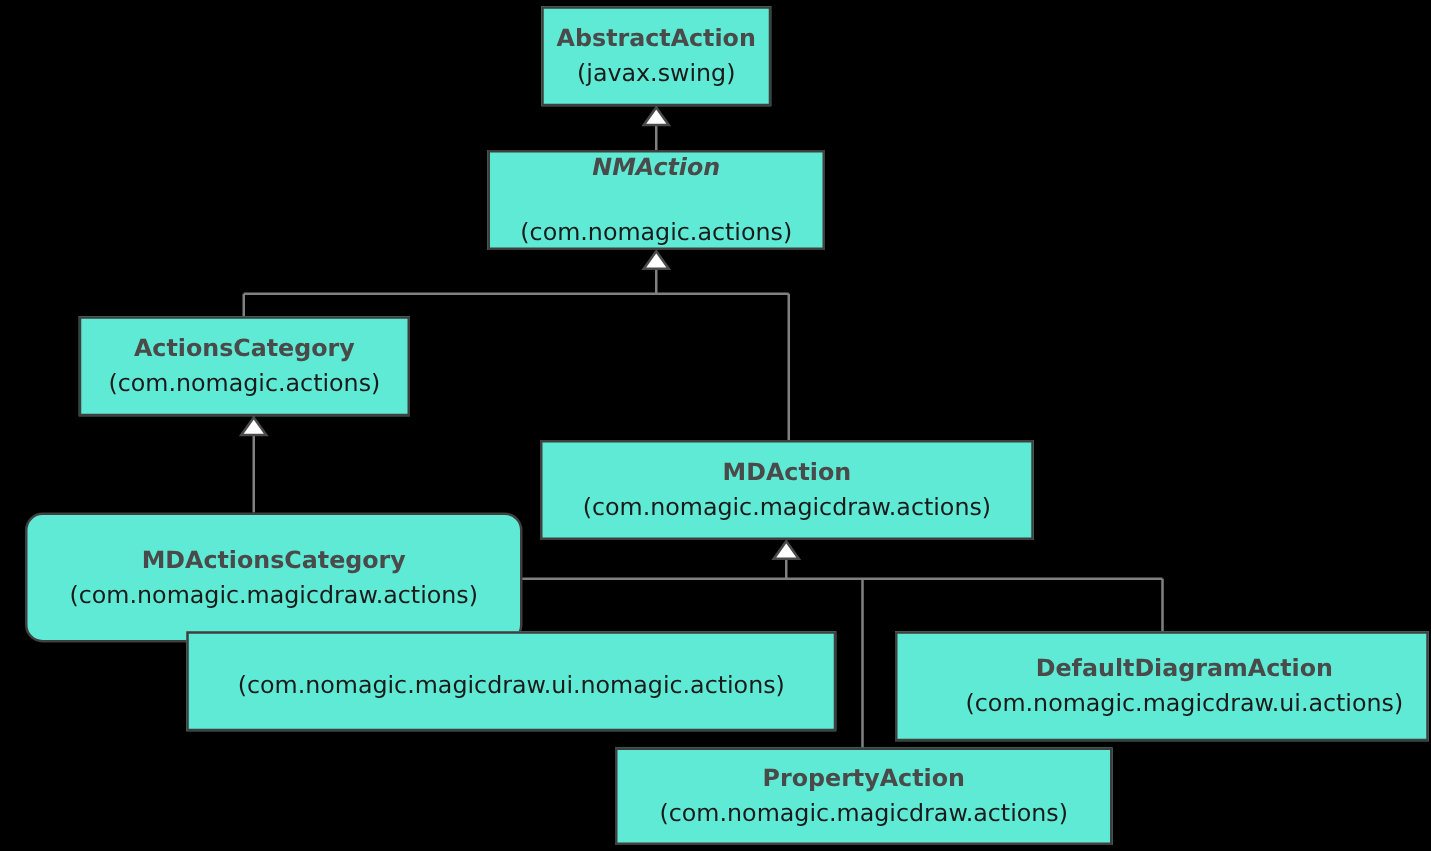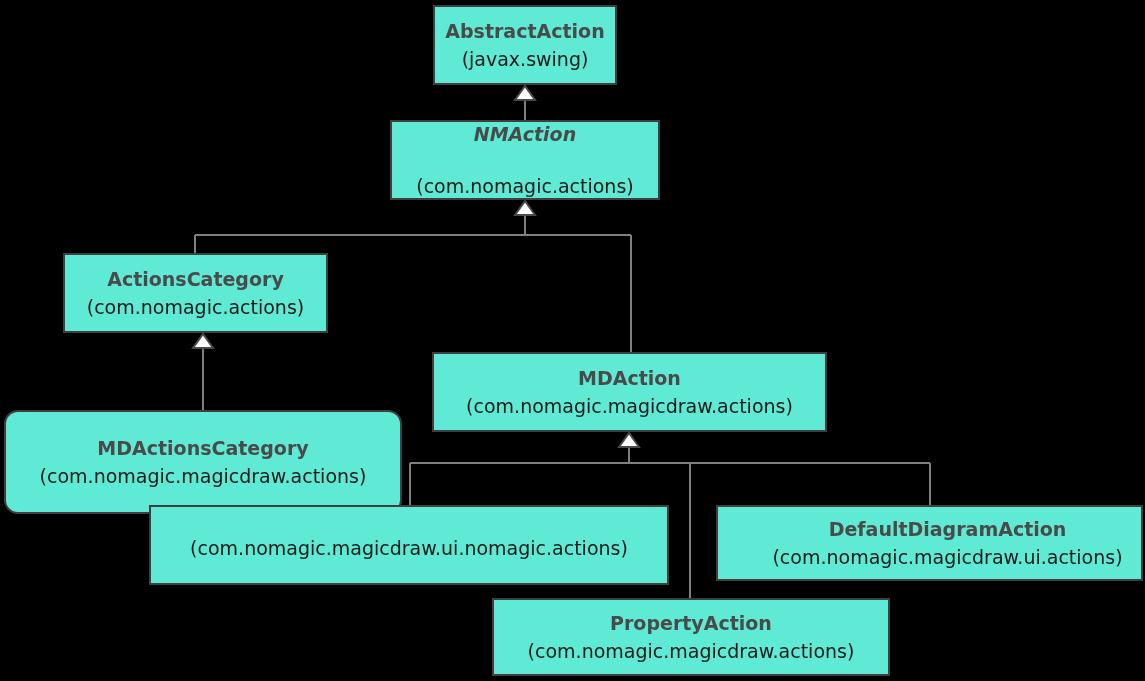--- a/index.html
+++ b/index.html
@@ -92,30 +92,30 @@
   <div class="uml-class" style="left:63px; top:253px; width:265px; height:80px;">
     <div class="class-name">ActionsCategory</div>
     <div class="class-package">(com.nomagic.actions)</div>
   </div>
 
   <div class="uml-class" style="left:432px; top:352px; width:395px; height:80px;">
     <div class="class-name">MDAction</div>
     <div class="class-package">(com.nomagic.magicdraw.actions)</div>
   </div>
 
-  <div class="uml-class" style="left:4px; top:410px; width:398px; height:104px;border-radius:14px;">
+  <div class="uml-class" style="left:20px; top:410px; width:398px; height:104px;border-radius:14px;">
     <div class="class-name">MDActionsCategory</div>
     <div class="class-package">(com.nomagic.magicdraw.actions)</div>
   </div>
 
   <div class="uml-class" style="left:149px; top:505px; width:520px; height:80px;">
     <div class="class-package">(com.nomagic.magicdraw.ui.nomagic.actions)</div>
   </div>
 
-  <div class="uml-class" style="left:716px; top:505px; width:427px; height:76px;padding-left:36px;">
+  <div class="uml-class" style="left:716px; top:505px; width:427px; height:88px;padding-left:36px;">
     <div class="class-name">DefaultDiagramAction</div>
     <div class="class-package">(com.nomagic.magicdraw.ui.actions)</div>
   </div>
 
   <div class="uml-class" style="left:492px; top:598px; width:398px; height:78px;">
     <div class="class-name">PropertyAction</div>
     <div class="class-package">(com.nomagic.magicdraw.actions)</div>
   </div>
 
 </div>

